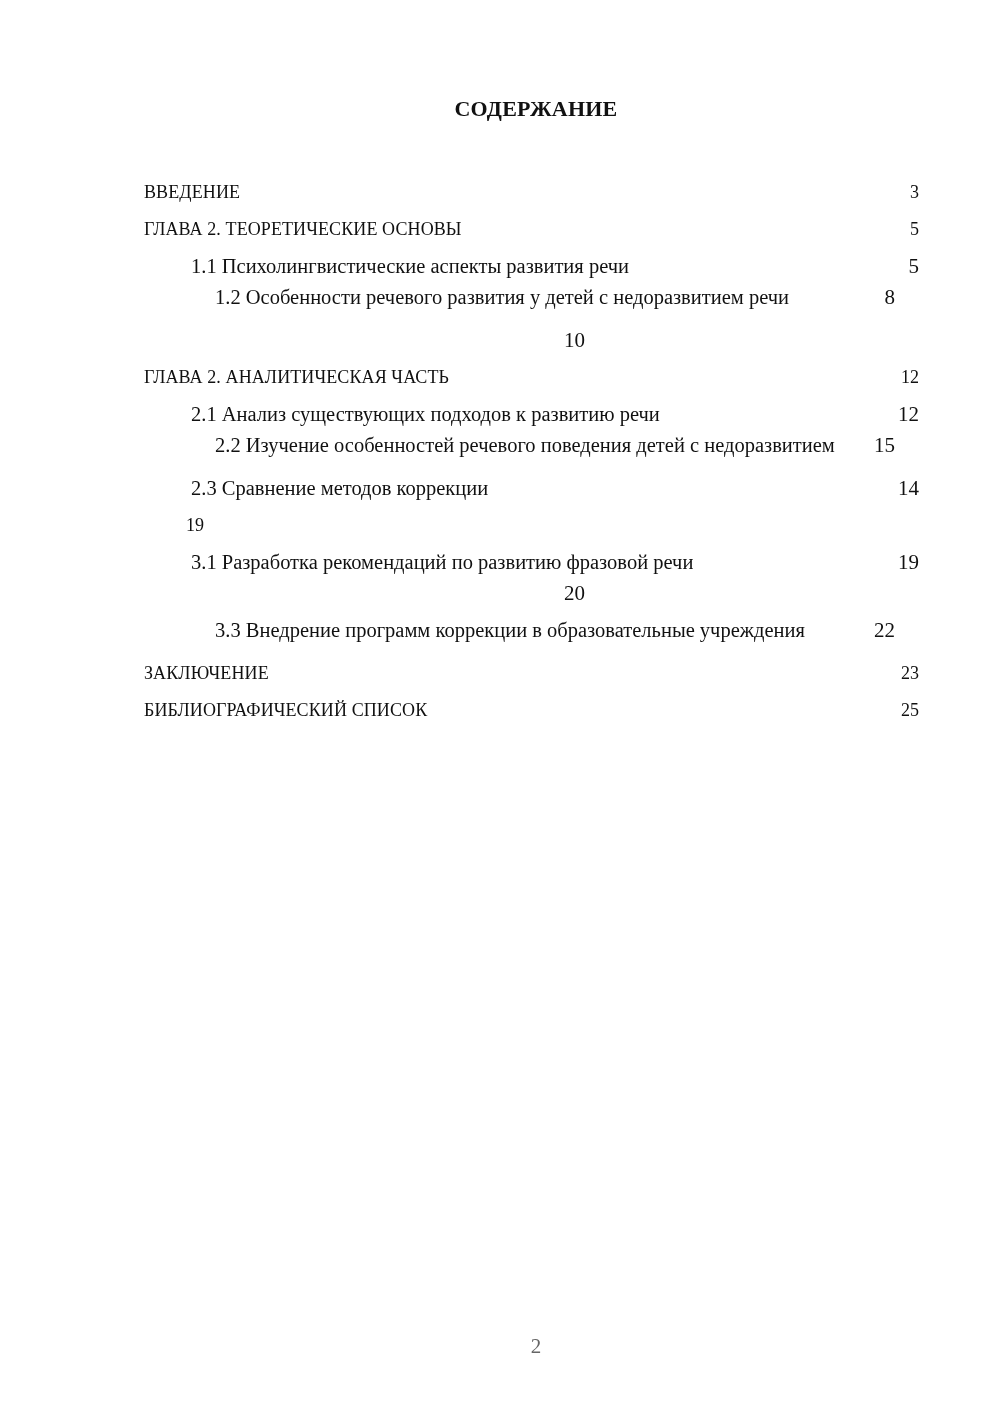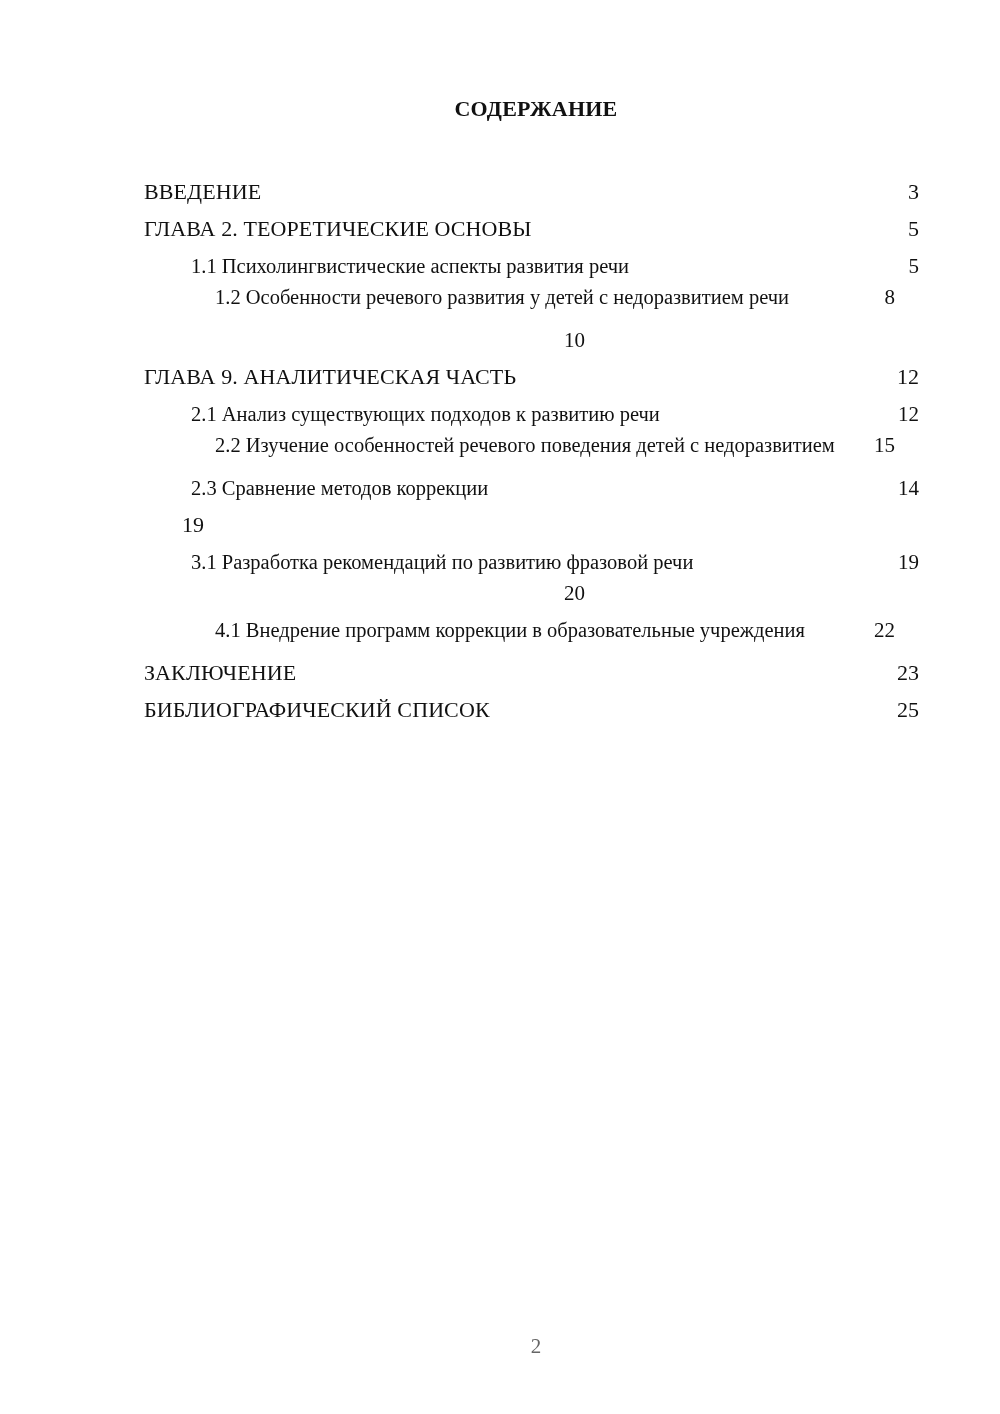--- a/index.html
+++ b/index.html
@@ -4,21 +4,21 @@
 <style>
   html, body { margin:0; padding:0; background:#ffffff; }
   body { width:1000px; height:1414px; position:relative; overflow:hidden;
          font-family:"Liberation Serif", "DejaVu Serif", serif; color:#111; }
   .title { position:absolute; top:96px; left:0; width:1072px; text-align:center;
            font-weight:bold; font-size:22px; letter-spacing:0.2px; }
   .toc { position:absolute; top:170px; left:144px; width:775px; }
   .row { position:relative; display:flex; align-items:flex-end; justify-content:space-between; }
   .row .label { flex:1; }
   .row .page { width:60px; text-align:right; }
-  .lvl1 { font-size:22px; height:37px; line-height:30px; }
+  .lvl1 { font-size:18px; height:37px; line-height:30px; }
   .lvl1 .label { letter-spacing:0.1px; }
   .lvl2 { font-size:20.5px; line-height:26px; padding-left:47px;justify-content:center; }
   .lvl2.single { height:37px; line-height:30px; }
   .lvl2.multi { padding-top:3px; padding-bottom:8px; }
   .lvl2.multi .label { max-width:620px; }
   .lvl2 .page { font-size:21px; }
   .pagenum { position:absolute; top:1334px; left:0; width:1072px; text-align:center;
              font-size:21px; color:#666; }
 </style>
 </head>
@@ -40,21 +40,21 @@
     <span class="page">5</span>
   </div>
   <div class="row lvl2 multi">
     <span class="label">1.2 Особенности речевого развития у детей с недоразвитием речи</span>
     <span class="page">8</span>
   </div>
   <div class="row lvl2 single">
     <span class="page">10</span>
   </div>
   <div class="row lvl1">
-    <span class="label">ГЛАВА 9. АНАЛИТИЧЕСКАЯ ЧАСТЬ</span>
+    <span class="label">ГЛАВА 2. АНАЛИТИЧЕСКАЯ ЧАСТЬ</span>
     <span class="page">12</span>
   </div>
   <div class="row lvl2 single">
     <span class="label">2.1 Анализ существующих подходов к развитию речи</span>
     <span class="page">12</span>
   </div>
   <div class="row lvl2 multi">
     <span class="label">2.2 Изучение особенностей речевого поведения детей с недоразвитием</span>
     <span class="page">15</span>
   </div>
@@ -66,21 +66,21 @@
     <span class="page">19</span>
   </div>
   <div class="row lvl2 single">
     <span class="label">3.1 Разработка рекомендаций по развитию фразовой речи</span>
     <span class="page">19</span>
   </div>
   <div class="row lvl2 multi">
     <span class="page">20</span>
   </div>
   <div class="row lvl2 multi">
-    <span class="label">4.1 Внедрение программ коррекции в образовательные учреждения</span>
+    <span class="label">3.3 Внедрение программ коррекции в образовательные учреждения</span>
     <span class="page">22</span>
   </div>
   <div class="row lvl1">
     <span class="label">ЗАКЛЮЧЕНИЕ</span>
     <span class="page">23</span>
   </div>
   <div class="row lvl1">
     <span class="label">БИБЛИОГРАФИЧЕСКИЙ СПИСОК</span>
     <span class="page">25</span>
   </div>

